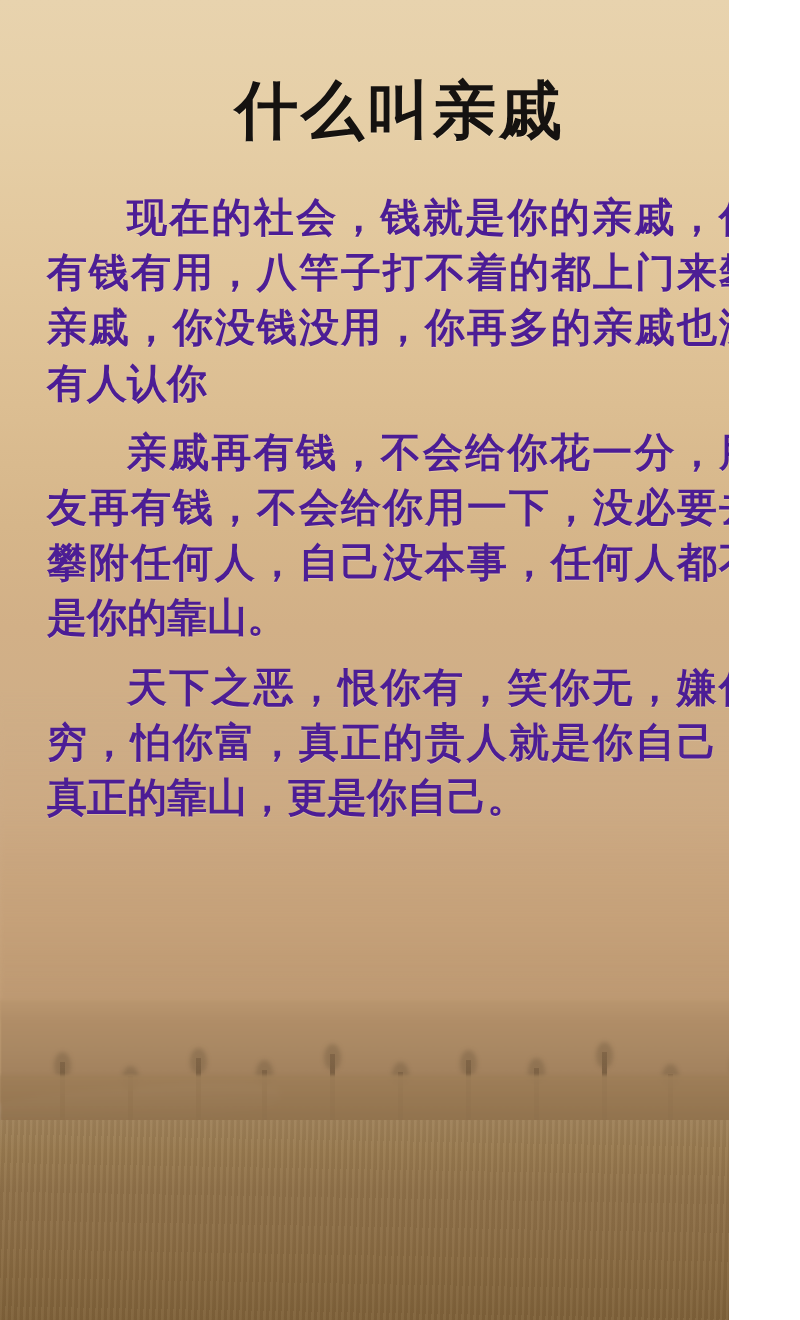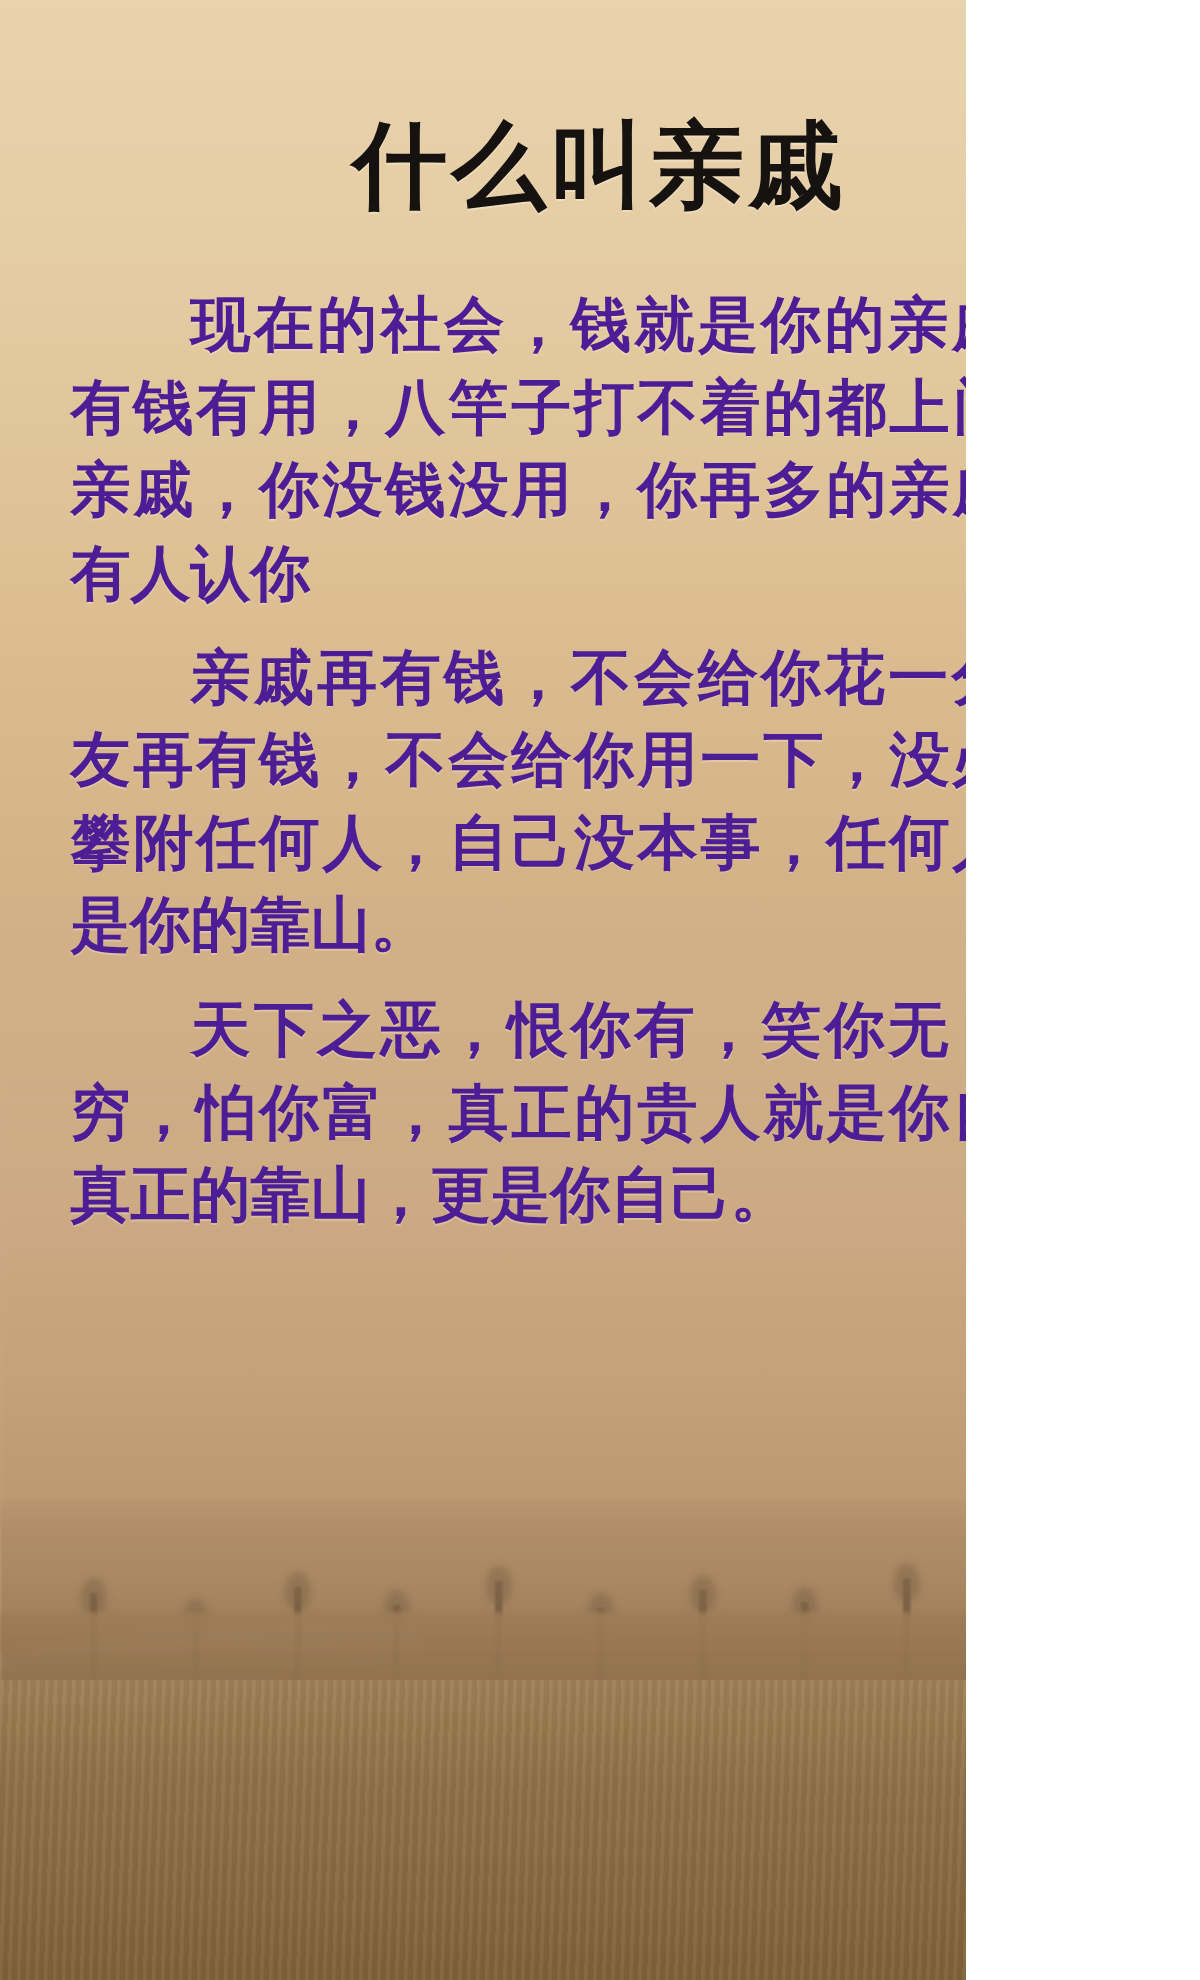--- a/index.html
+++ b/index.html
@@ -8,21 +8,21 @@
   }
   body {
     width: 800px;
     height: 1320px;
     font-family: "Liberation Sans", "DejaVu Sans", sans-serif;
     overflow: hidden;
   }
 
   .poster {
     position: relative;
-    width: 644px;
+    width: 729px;
     height: 1320px;
     overflow: hidden;
     background: #c8a87e;
   }
 
   
   .bg-sky {
     position: absolute;
     left: 0; top: 0;
     width: 800px;

